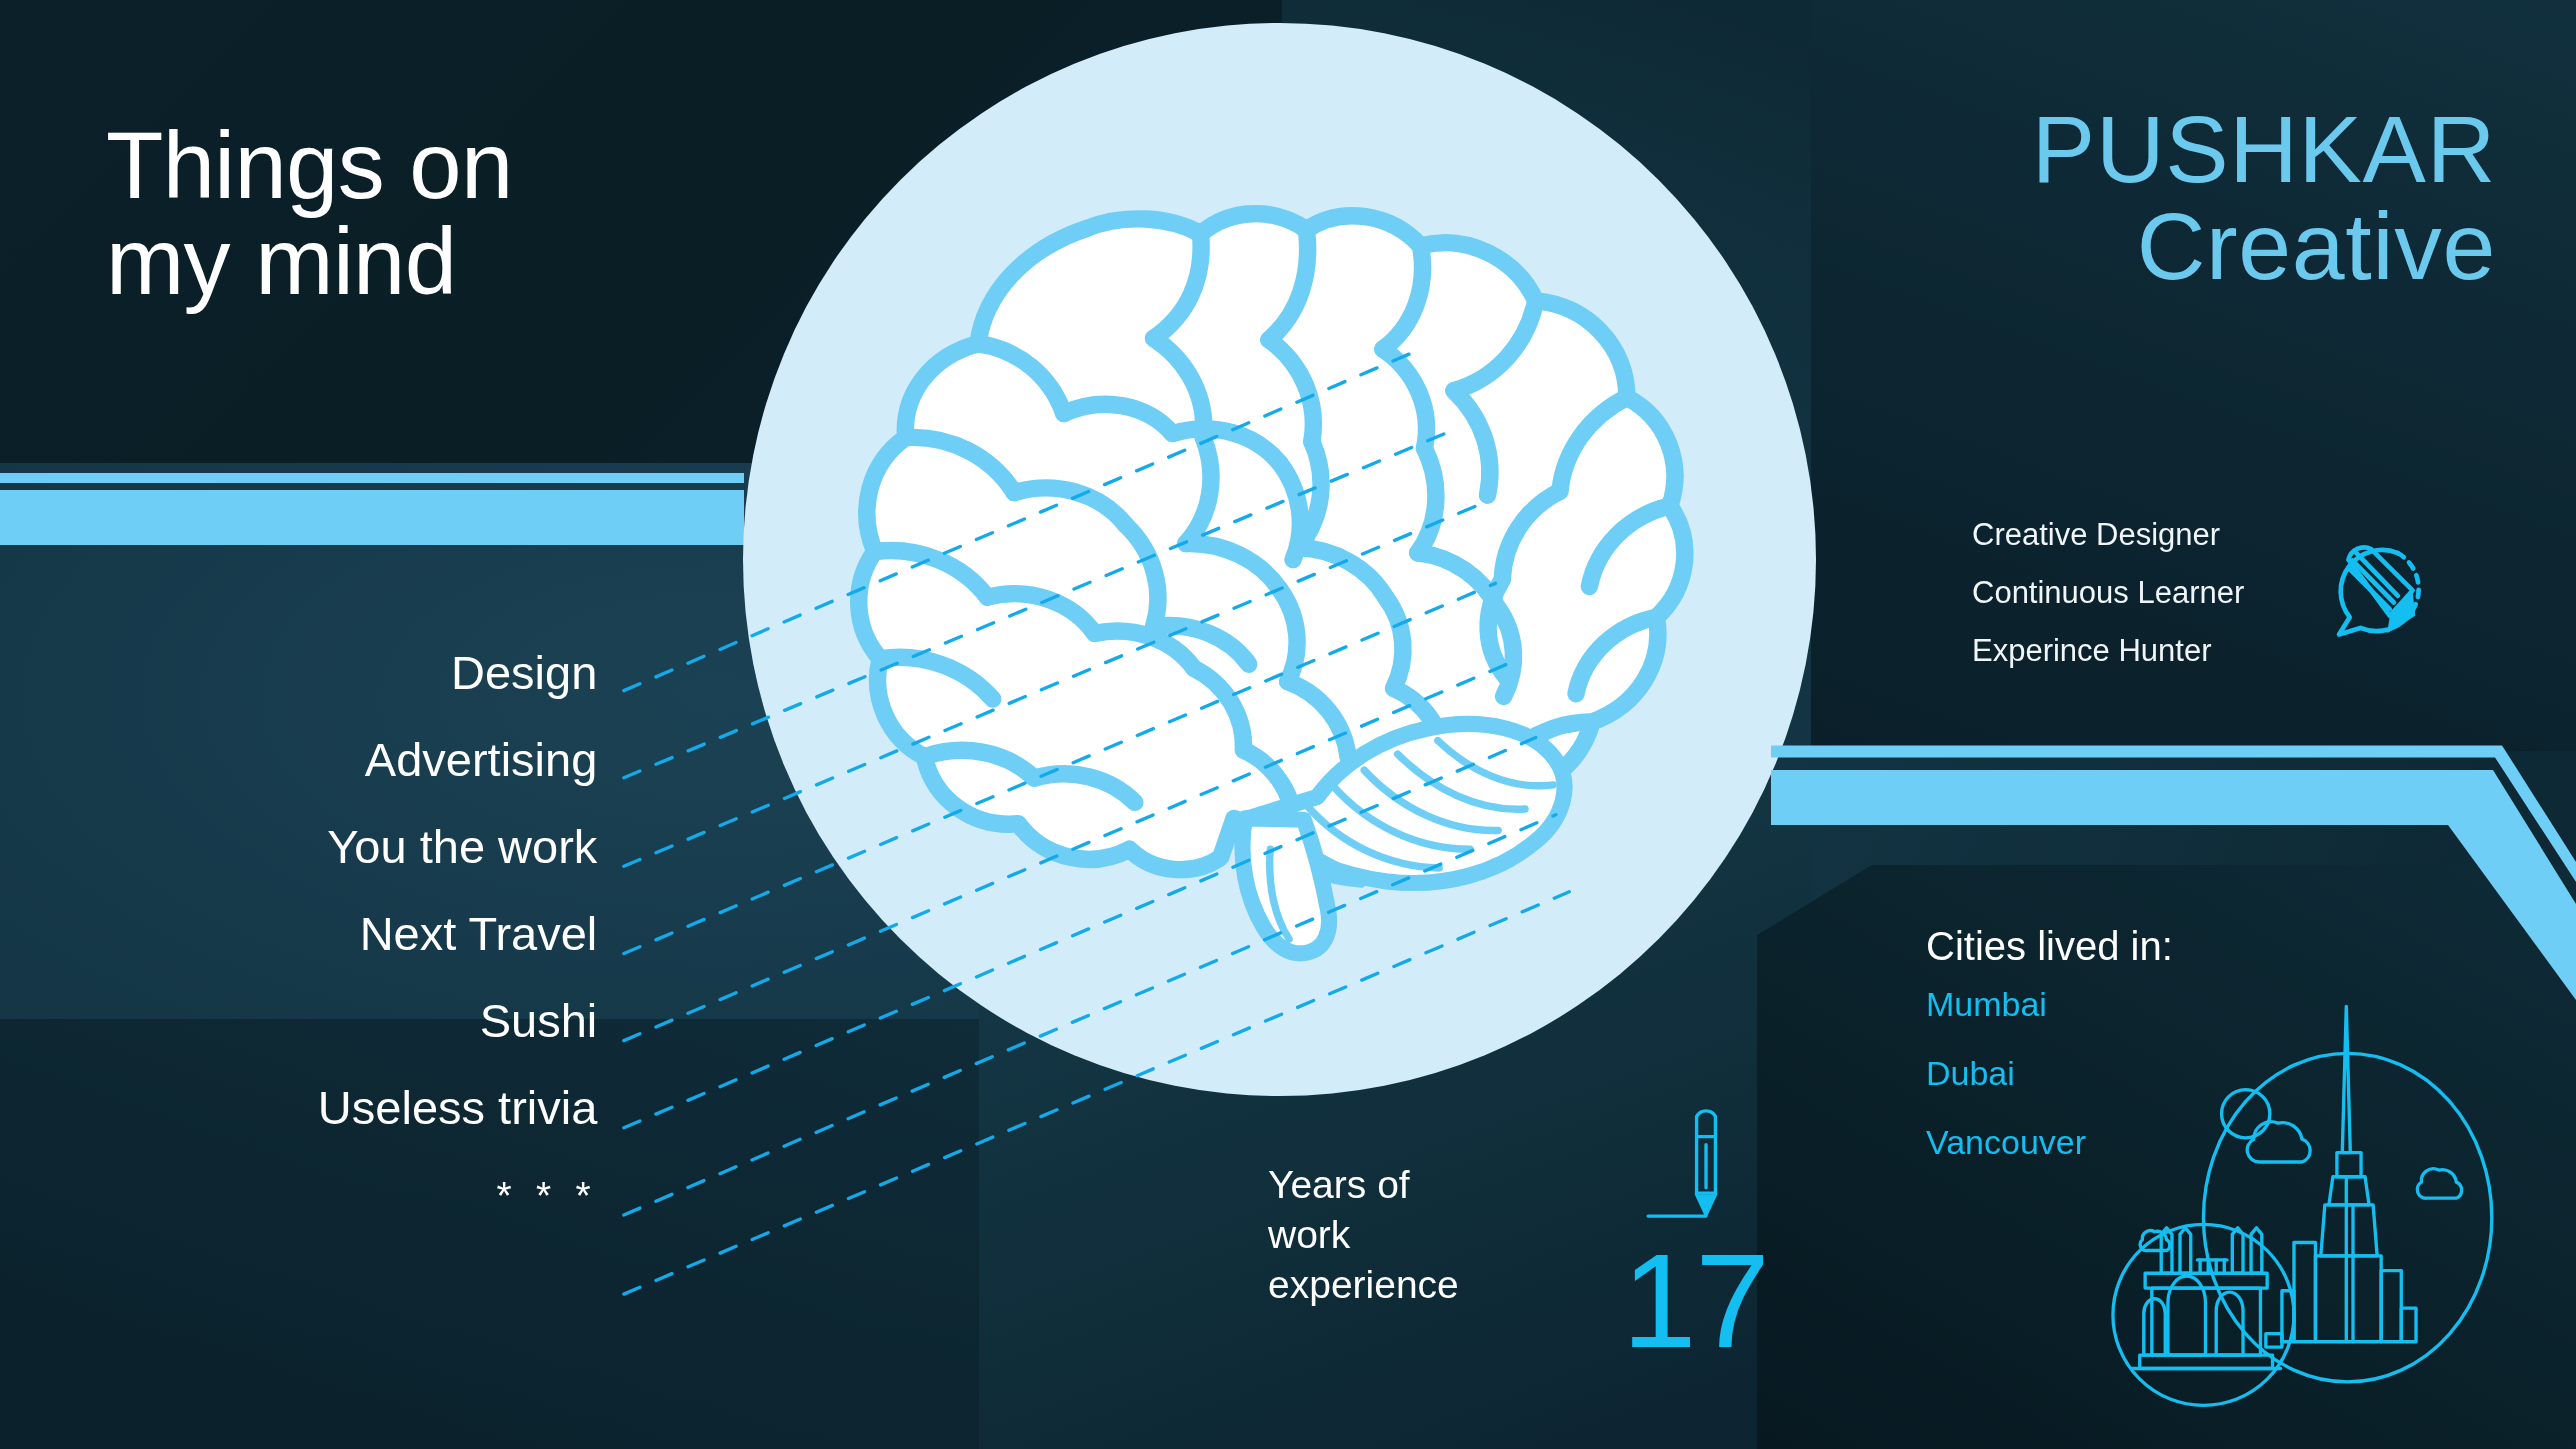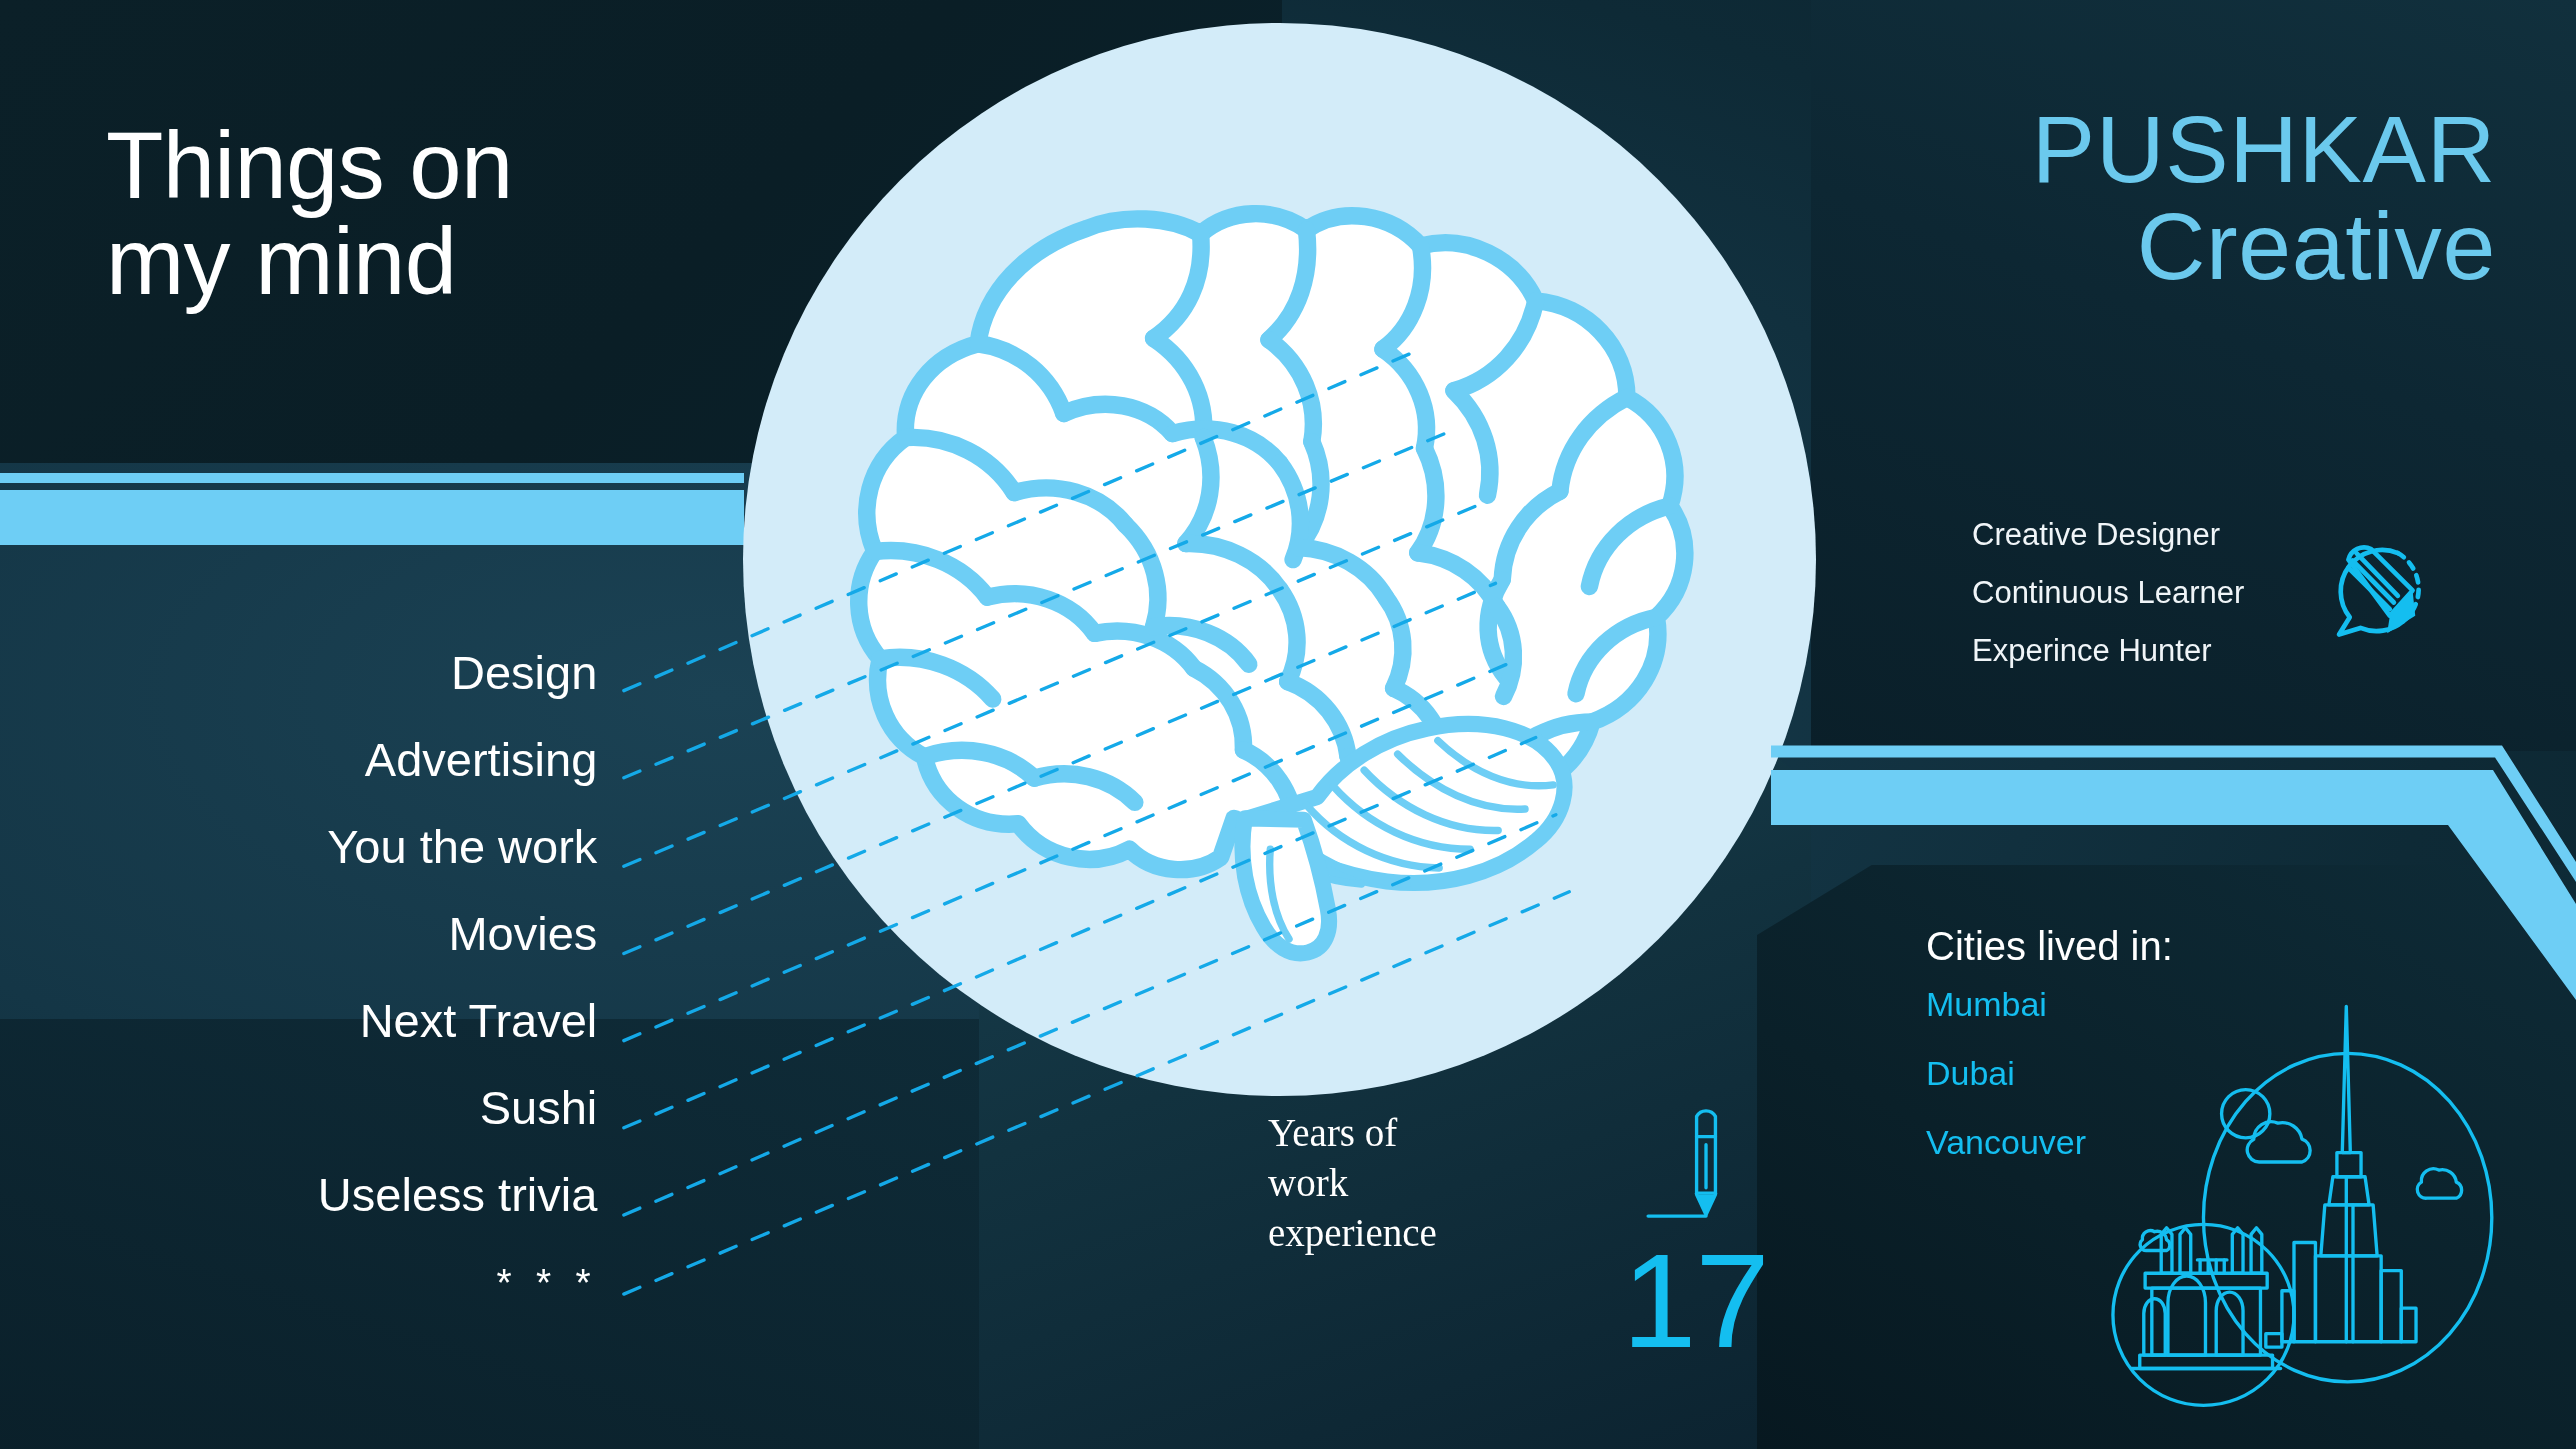--- a/index.html
+++ b/index.html
@@ -143,21 +143,21 @@
     margin-bottom:27px; white-space:nowrap;
   }
   .role:last-child{ margin-bottom:0; }
 
   .pencil-chat-icon{
     position:absolute; left:2319px; top:537px; width:127px; height:114px;
   }
 
   
   .years-block{
-    position:absolute; left:1268px; top:1108px; width:282px;font-family:Liberation Serif, serif;
+    position:absolute; left:1268px; top:1160px; width:282px;
   }
   .years-label{
     color:#ffffff; font-size:39px; font-weight:300; line-height:1.28;
   }
   .pencil-line-icon{
     position:absolute; left:1636px; top:1107px; width:101px; height:121px;
   }
   .years-number{
     position:absolute; left:1622px; top:1234px;
     color:#14bef0; font-size:134px; font-weight:300; line-height:1;
@@ -319,21 +319,20 @@
 
   <div class="headline">
     <div>Things on</div>
     <div>my mind</div>
   </div>
 
   <div class="mind-list">
     <div class="mind-item">Design</div>
     <div class="mind-item">Advertising</div>
     <div class="mind-item">You the work</div>
-    <div class="mind-item">Movies</div>
     <div class="mind-item">Next Travel</div>
     <div class="mind-item">Sushi</div>
     <div class="mind-item">Useless trivia</div>
     <div class="mind-item asterisks">* * *</div>
   </div>
 
   <div class="name-block">
     <div class="name-first">PUSHKAR</div>
     <div class="name-last">Creative</div>
   </div>

